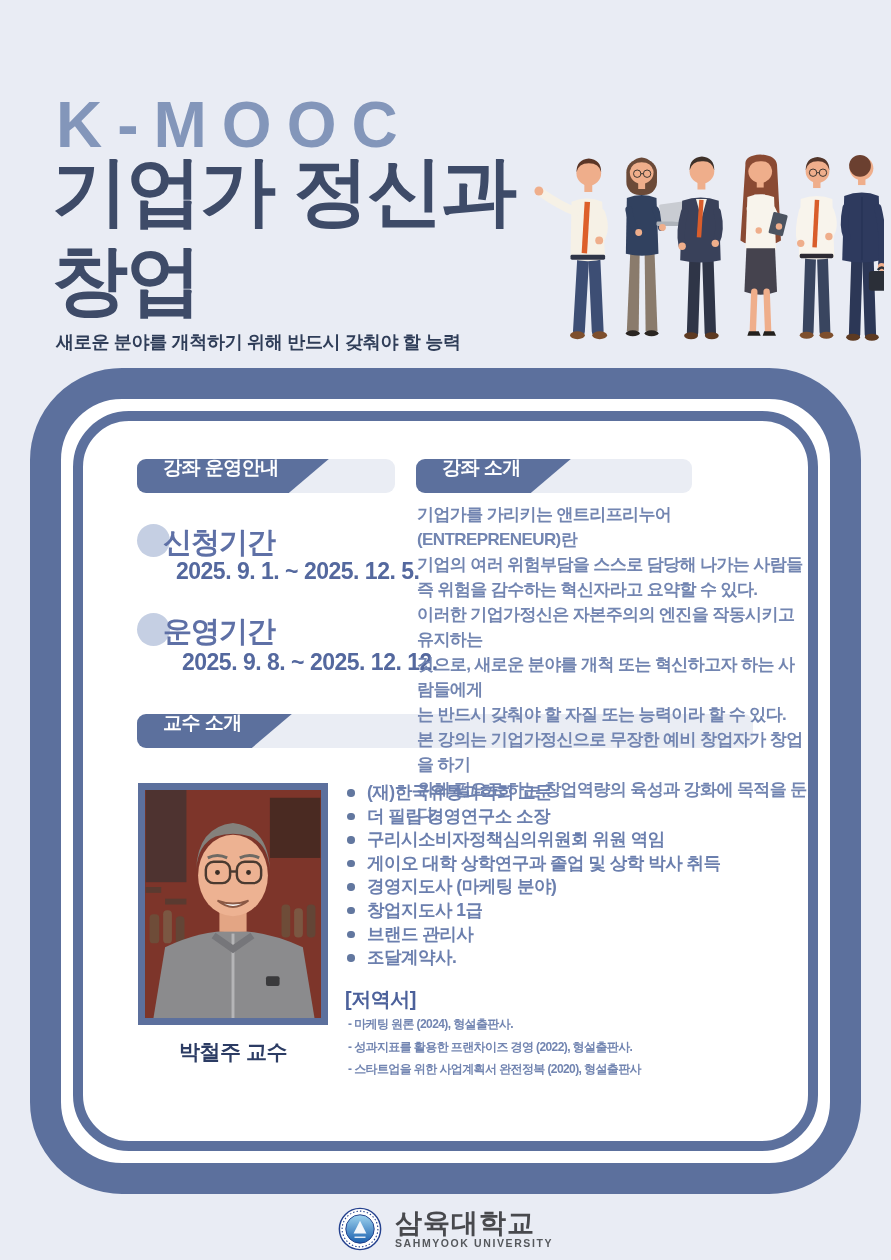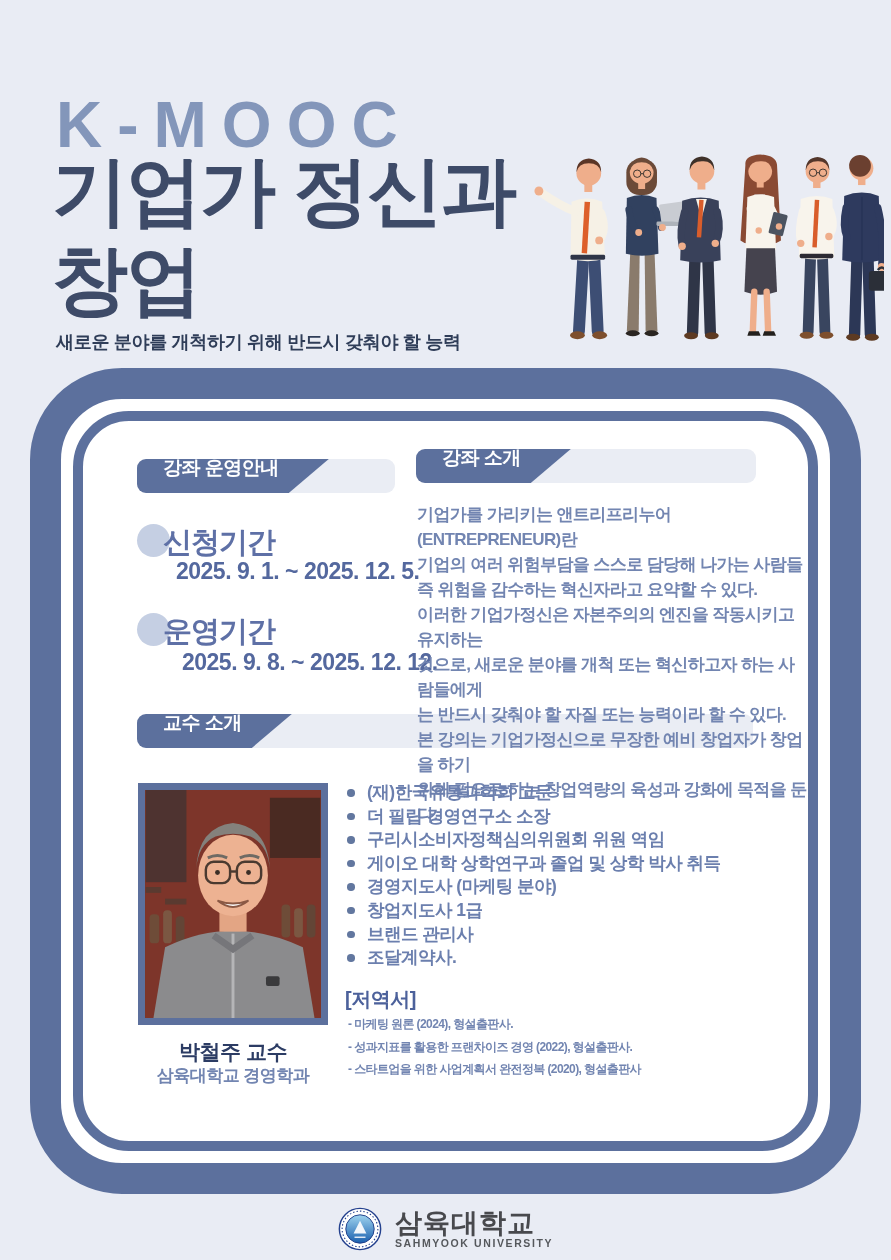--- a/index.html
+++ b/index.html
@@ -22,21 +22,21 @@
     color:#2f3d58;letter-spacing:-0.3px;}
   .illustration{position:absolute;left:508px;top:108px;width:376px;height:247px;}
   
   .card{position:absolute;left:30px;top:368px;width:831px;height:826px;background:#fff;
     border:31px solid var(--c-accent);border-radius:92px;}
   .card-inner-line{position:absolute;inset:12px;border:10px solid var(--c-accent);
     border-radius:56px;}
   
   .bar{position:absolute;height:34px;background:var(--c-bar);border-radius:9px;}
   .bar1{left:137px;top:459px;width:258px;}
-  .bar2{left:416px;top:449px;width:340px;}
+  .bar2{left:416px;top:459px;width:276px;}
   .bar3{left:137px;top:714px;width:616px;}
   .badge{position:absolute;left:0;top:0;height:34px;display:inline-flex;align-items:center;
     padding:0 10px 16px 26px;background:var(--c-accent);border-radius:9px 0 0 9px;
     color:#fff;font-weight:800;font-size:19px;letter-spacing:-0.5px;white-space:nowrap;}
   .badge::after{content:"";position:absolute;left:100%;top:0;width:40px;height:34px;
     background:var(--c-accent);clip-path:polygon(0 0,100% 0,0 100%);}
   
   .period-title{position:absolute;z-index:1;font-size:29px;font-weight:800;
     color:var(--c-heading);letter-spacing:-1px;}
   .period-title::before{content:"";position:absolute;left:-26px;top:1px;width:33px;
@@ -254,21 +254,20 @@
       <rect x="62" y="74" width="25" height="22" rx="8" stroke="#4a3a30" stroke-width="2.5" fill="none"></rect>
       <rect x="94" y="74" width="25" height="22" rx="8" stroke="#4a3a30" stroke-width="2.5" fill="none"></rect>
       <path d="M87,84 h7" stroke="#4a3a30" stroke-width="2.5"></path>
       <path d="M64,70 q10,-5 20,0 M97,70 q10,-5 20,0" stroke="#6e6a64" stroke-width="3" fill="none"></path>
       <circle cx="74" cy="85" r="2.5" fill="#3a2e26"></circle>
         <circle cx="106" cy="85" r="2.5" fill="#3a2e26"></circle>
       <path d="M74,114 Q90,127 106,114 Q90,120 74,114 Z" fill="#fff" stroke="#8a5844" stroke-width="2"></path>
     </svg>
   </div>
   <div class="prof-name">박철주 교수</div>
-  <div class="prof-dept">삼육대학교 경영학과</div>
 
   <ul class="creds">
     <li>(재)한국유통과학회 고문</li>
     <li>더 필립 경영연구소 소장</li>
     <li>구리시소비자정책심의위원회 위원 역임</li>
     <li>게이오 대학 상학연구과 졸업 및 상학 박사 취득</li>
     <li>경영지도사 (마케팅 분야)</li>
     <li>창업지도사 1급</li>
     <li>브랜드 관리사</li>
     <li>조달계약사.</li>

